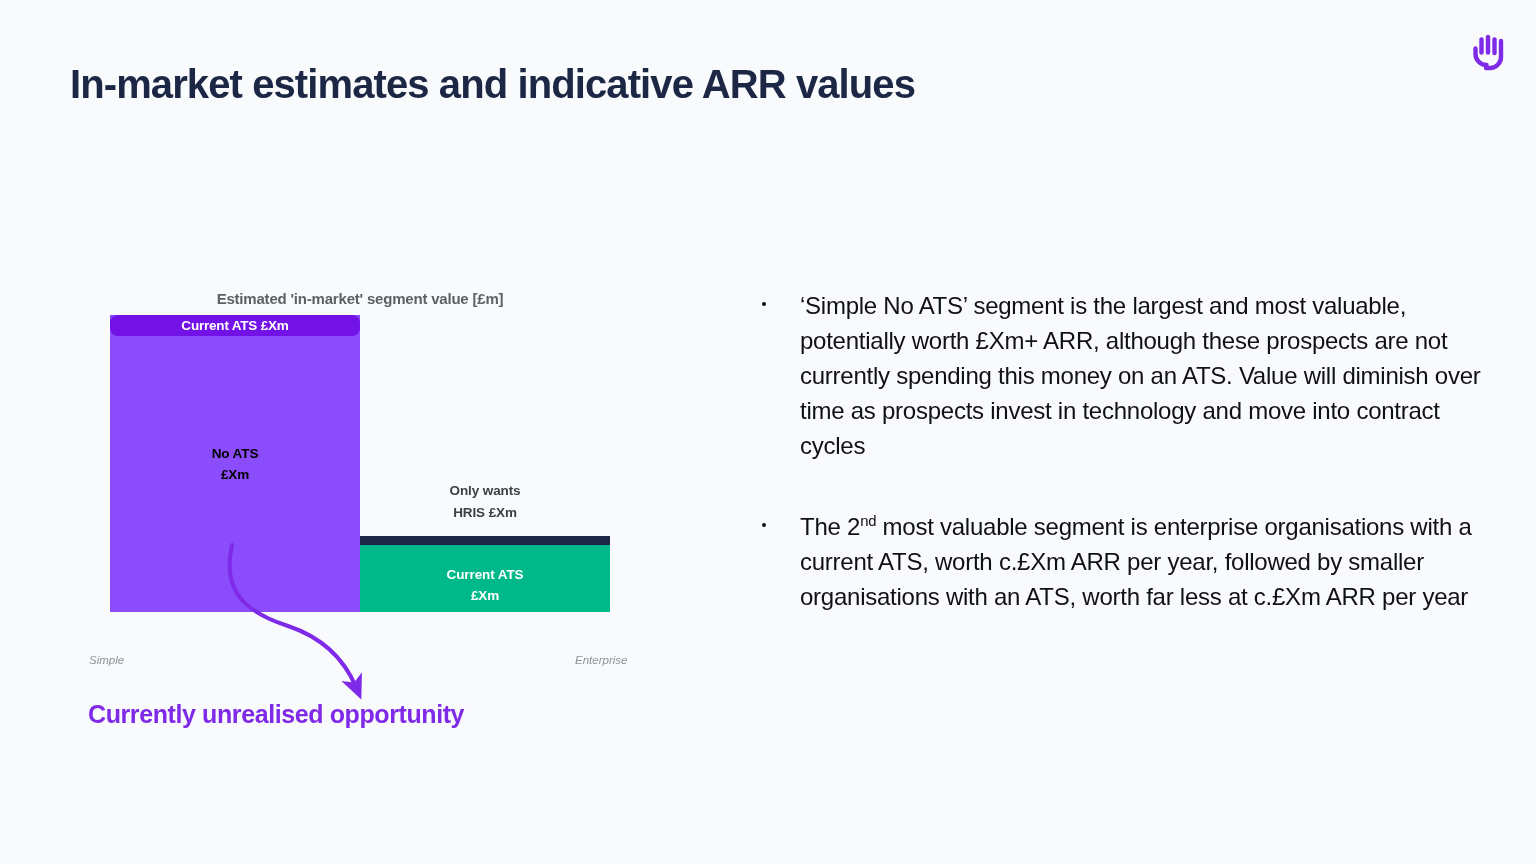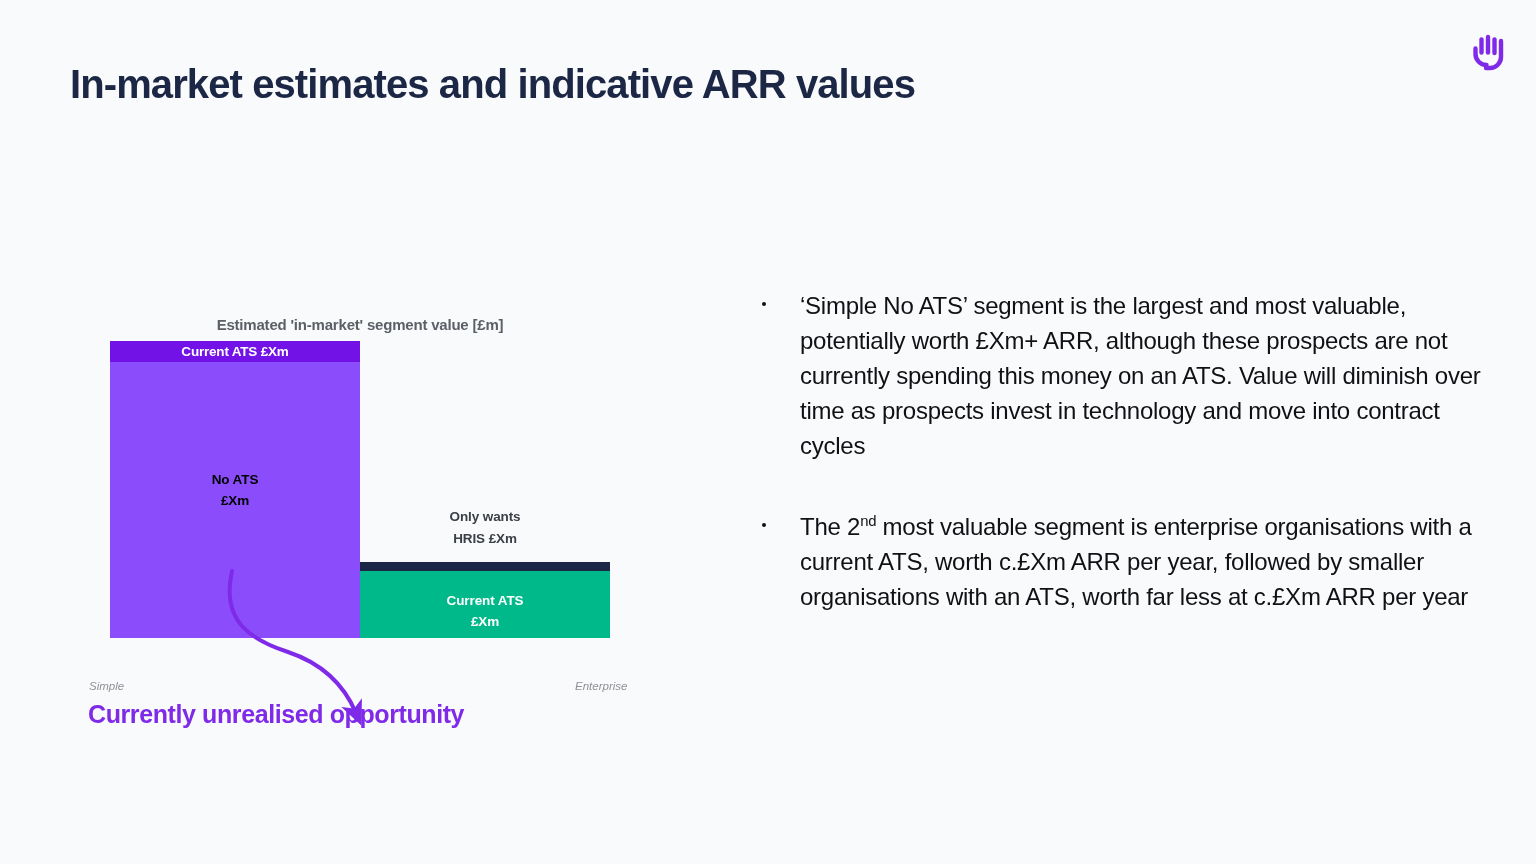--- a/index.html
+++ b/index.html
@@ -15,35 +15,35 @@
   .logo { position:absolute; top:24px; right:20px; width:56px; height:56px; }
 
   
   .title {
     position:absolute; left:70px; top:62px;
     font-size:40px; font-weight:bold; letter-spacing:-0.9px;
     color:#1b2744; white-space:nowrap;
   }
 
   
-  .chart-wrap { position:absolute; left:70px; top:308px; width:600px; height:420px; }
+  .chart-wrap { position:absolute; left:70px; top:282px; width:600px; height:420px; }
   .chart-title {
     position:absolute; left:40px; top:8px; width:500px; text-align:center;
     font-size:15px; font-weight:bold; color:#5b5f66; letter-spacing:-0.2px;
   }
   .plot { position:absolute; left:0; top:33px; width:600px; height:297px; }
 
   .bar-purple {
     position:absolute; left:40px; top:0px; width:250px; height:297px;
     background:#8b4dfb;
   }
   .bar-purple-cap {
     position:absolute; left:0; top:0; width:100%; height:21px;
     background:#7312e6;
-    display:flex; align-items:center; justify-content:center;
+    display:flex; align-items:center; justify-content:center;border-radius:8px;
   }
   .cap-label { font-size:13.5px; font-weight:bold; color:#ffffff; letter-spacing:-0.2px; }
   .bar-purple-label {
     position:absolute; left:0; top:128px; width:100%;
     text-align:center; font-size:13.5px; font-weight:bold;
     color:#000000; line-height:21px; letter-spacing:-0.1px;
   }
 
   .bar-green {
     position:absolute; left:290px; top:221px; width:250px; height:76px;

